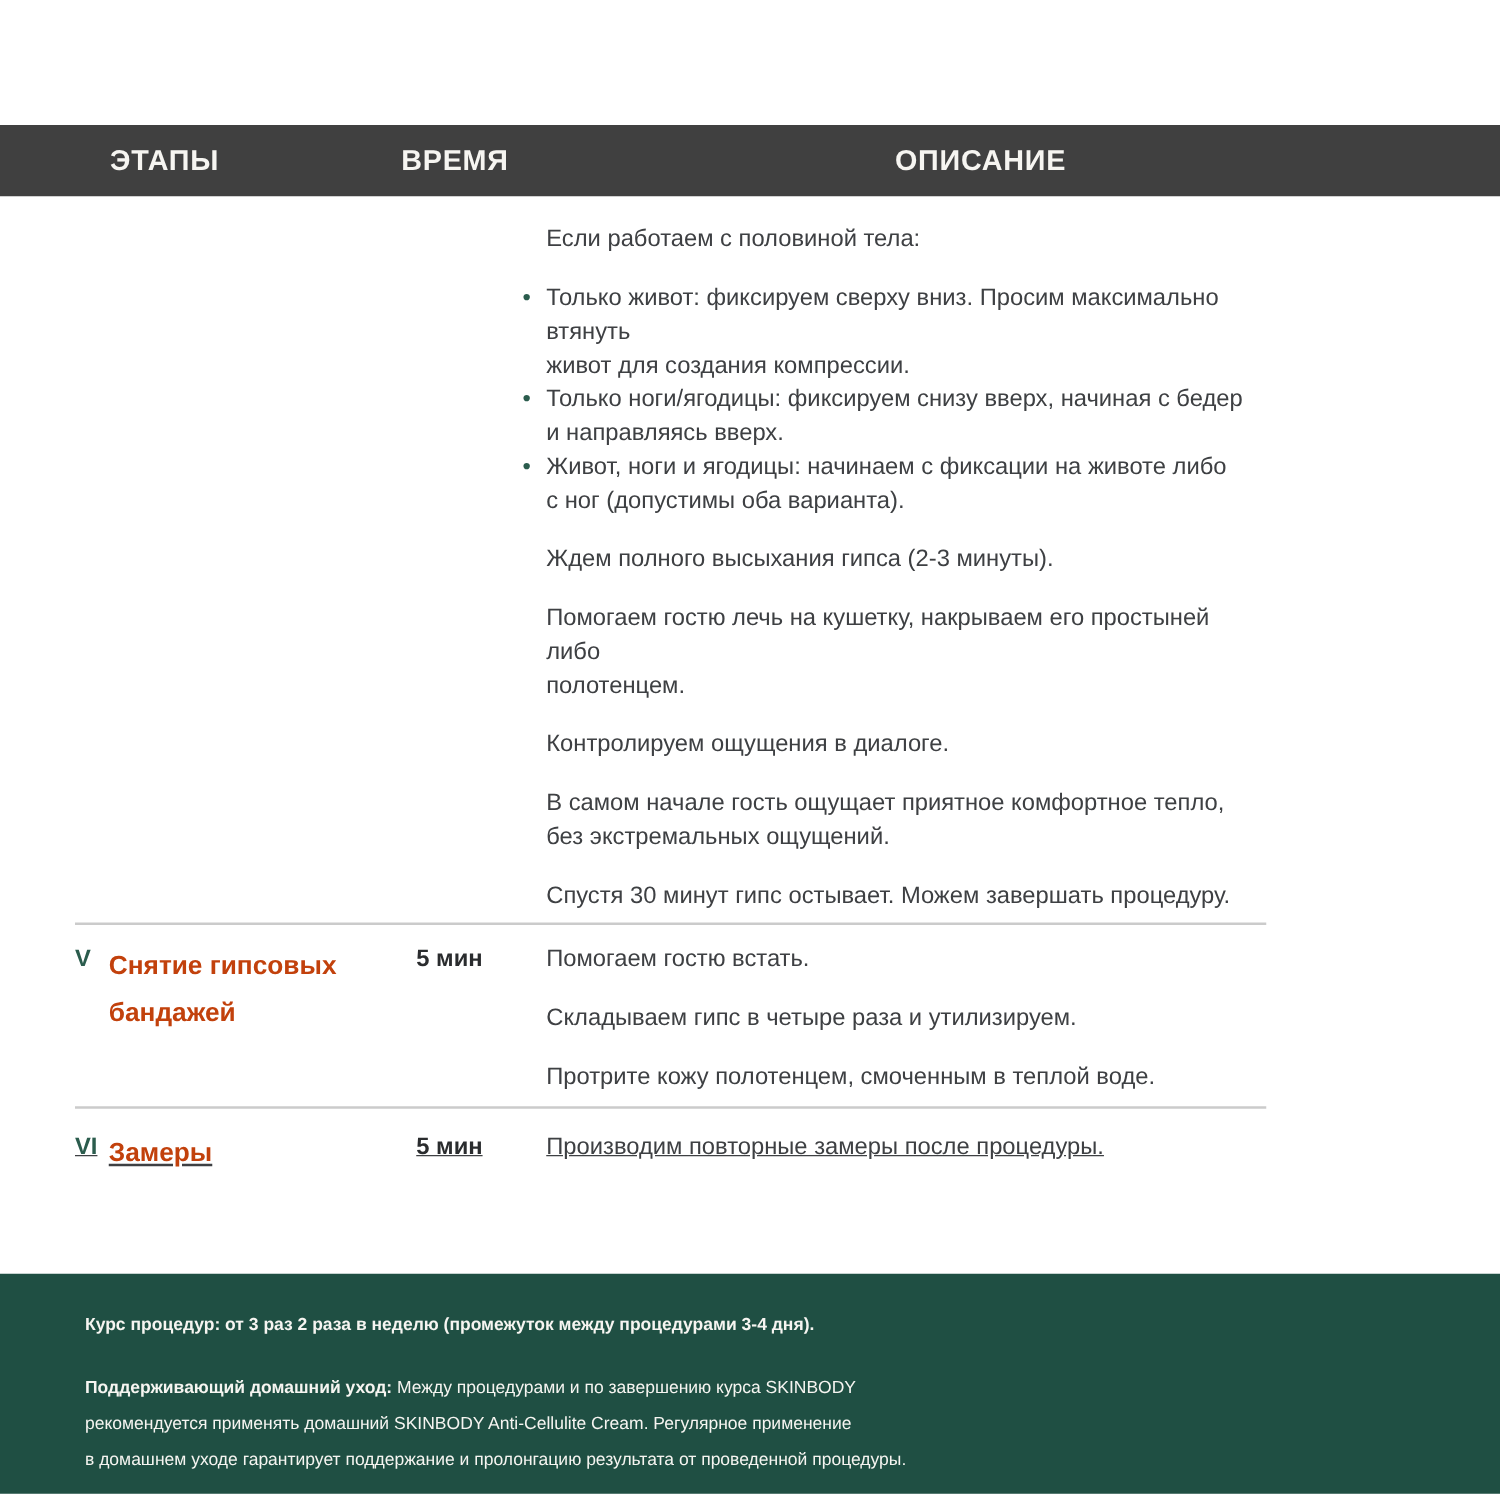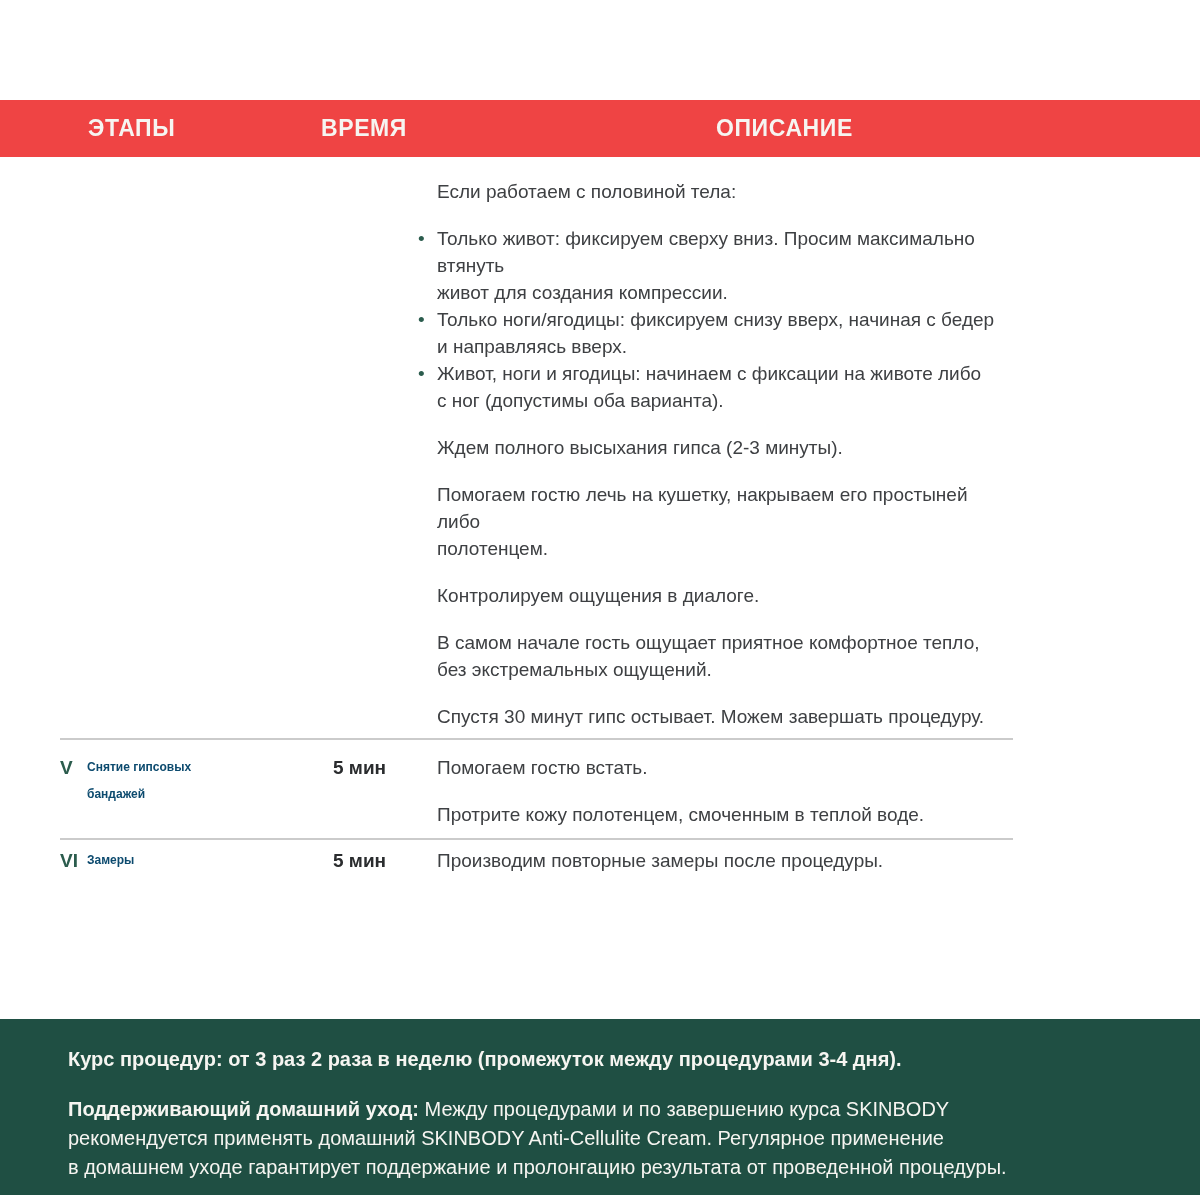--- a/index.html
+++ b/index.html
@@ -14,21 +14,21 @@
     height: 1200px;
     background: #ffffff;
     overflow: hidden;
   }
 
   
   .header-bar {
     position: absolute;
     top: 100px; left: 0;
     width: 1200px; height: 57px;
-    background: #ef4444;
+    background: #404040;
   }
   .header-bar .col-label {
     position: absolute;
     top: 0; height: 57px;
     display: flex; align-items: center;
     color: #F6F5F1;
     font-size: 23px;
     font-weight: bold;
     letter-spacing: 0.6px;
     white-space: nowrap;
@@ -75,38 +75,38 @@
     height: 2px;
     margin: 0 60px;
     background: #CBCBCB;
   }
 
   .stage-row {
     display: flex;
     align-items: flex-start;
     padding: 14px 60px 10px 60px;
   }
-  .stage-row.last { padding-top: 7px; }
+  .stage-row.last { padding-top: 17px; text-decoration: underline; }
   .stage-cell {
     width: 273px;
     flex: 0 0 273px;
     display: flex;
   }
   .stage-numeral {
     width: 27px;
     flex: 0 0 27px;
     color: #2B5C4D;
     font-size: 19px;
     line-height: 27px;
     font-weight: bold;
   }
   .stage-title {
-    color: #0c4a6e;
-    font-size: 12px;
-    line-height: 27px;
+    color: #c2410c;
+    font-size: 21px;
+    line-height: 38px;
     font-weight: bold;
     white-space: pre-line;
   }
   .time-cell {
     width: 104px;
     flex: 0 0 104px;
     color: #2A2C2E;
     font-size: 19px;
     line-height: 27px;
     font-weight: bold;
@@ -117,21 +117,21 @@
   
   .footer-panel {
     position: absolute;
     top: 1019px; left: 0;
     width: 1200px; height: 176px;
     background: #1F4F43;
     color: #F6F5F1;
     padding: 26px 60px 0 68px;
   }
   .footer-panel p {
-    font-size: 20px;
+    font-size: 14px;
     line-height: 29px;
     white-space: pre-line;
   }
   .footer-panel .course { font-weight: bold; margin-bottom: 21px; }
   .footer-panel .homecare-label { font-weight: bold; }
 </style>
 </head>
 <body>
 
 <div class="page">
@@ -167,20 +167,21 @@
 
     <div class="stage-row">
       <div class="stage-cell">
         <span class="stage-numeral">V</span>
         <span class="stage-title">Снятие гипсовых
 бандажей</span>
       </div>
       <div class="time-cell">5 мин</div>
       <div class="descr-cell descr-text">
         <p>Помогаем гостю встать.</p>
+        <p>Складываем гипс в четыре раза и утилизируем.</p>
         <p>Протрите кожу полотенцем, смоченным в теплой воде.</p>
       </div>
     </div>
 
     <div class="divider"></div>
 
     <div class="stage-row last">
       <div class="stage-cell">
         <span class="stage-numeral">VI</span>
         <span class="stage-title">Замеры</span>

